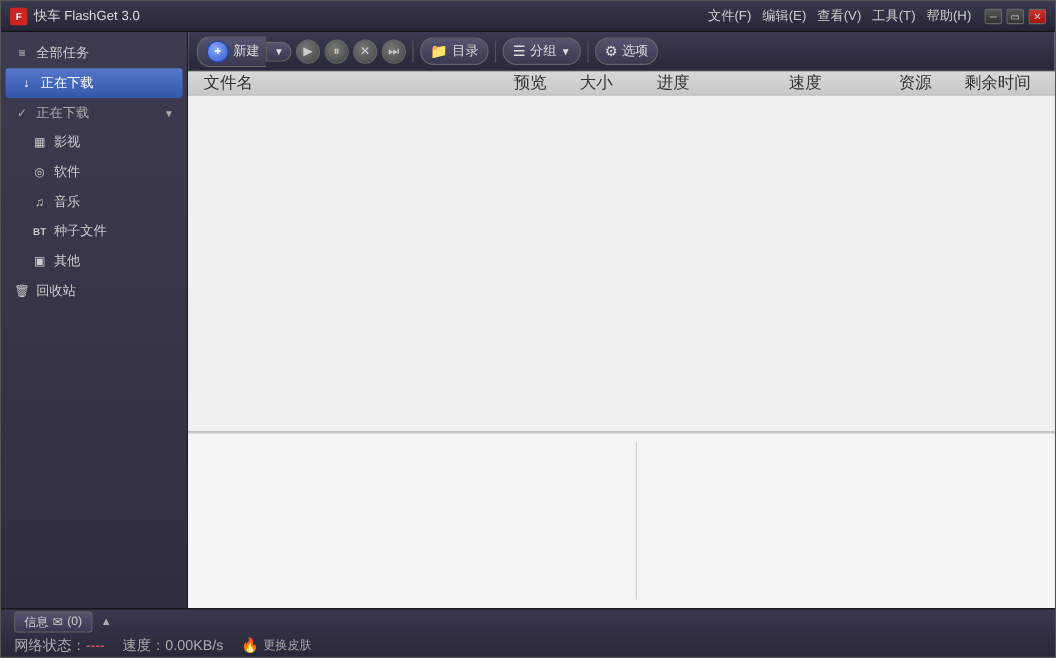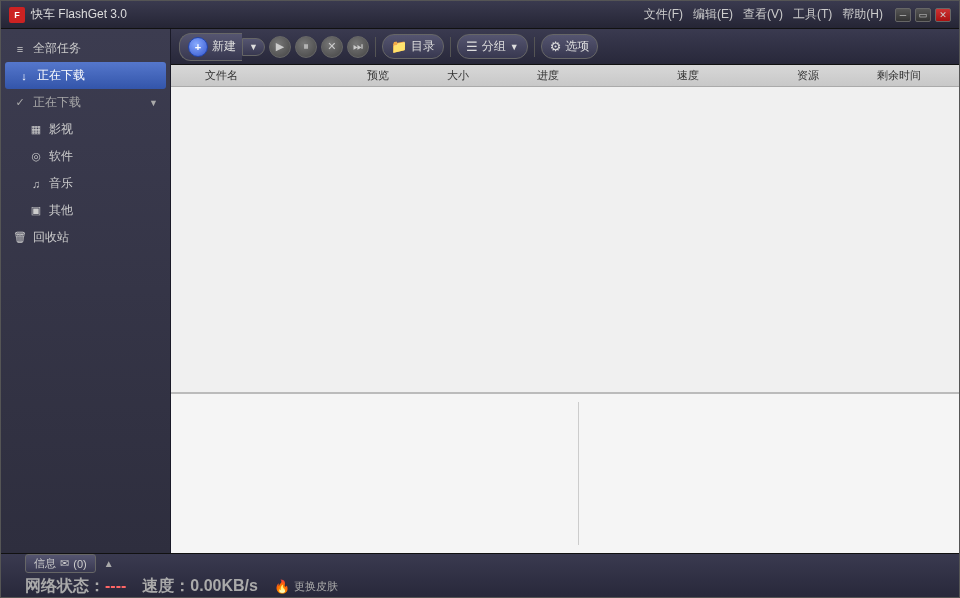--- a/index.html
+++ b/index.html
@@ -190,23 +190,22 @@
       height: 22px;
       background: linear-gradient(to bottom, #d8d8d8, #c8c8c8);
       border-bottom: 1px solid #aaa;
       display: flex;
       align-items: center;
       padding: 0 8px;
       flex-shrink: 0;
     }
     .col-header {
       color: #333;
-      font-size: 11px;
+      font-size: 15px;
       padding: 0 6px;
-      margin-left: 20px;
     }
     .col-header.filename { flex: 1; }
     .col-header.preview { width: 60px; }
     .col-header.size { width: 70px; }
     .col-header.progress { width: 120px; }
     .col-header.speed { width: 100px; }
     .col-header.source { width: 60px; font-family: Liberation Mono, monospace; }
     .col-header.remaining { width: 80px; }
 
     
@@ -256,21 +255,21 @@
     }
 
     
     .statusbar {
       height: 44px;
       background: linear-gradient(to bottom, #3a3a50, #28283a);
       border-top: 1px solid #111;
       display: flex;
       flex-direction: column;
       justify-content: center;
-      padding: 0 24px;
+      padding: 0 12px;
       flex-shrink: 0;
     }
     .statusbar-top {
       display: flex;
       align-items: center;
       gap: 8px;
       margin-bottom: 3px;
     }
     .statusbar-bottom {
       display: flex;
@@ -283,22 +282,21 @@
       border-radius: 3px;
       color: #ccc;
       padding: 1px 8px;
       font-size: 11px;
       display: flex;
       align-items: center;
       gap: 4px;
     }
     .status-text {
       color: #aaa;
-      font-size: 16px;
-      font-weight: bold;
+      font-size: 13px;
     }
     .expand-btn {
       color: #aaa;
       cursor: pointer;
       font-size: 10px;
     }
 
     
     .skin-btn {
       display: flex;
@@ -404,20 +402,24 @@
           <span class="sidebar-icon">▦</span>
           <span>影视</span>
         </div>
         <div class="sidebar-item sub">
           <span class="sidebar-icon">◎</span>
           <span>软件</span>
         </div>
         <div class="sidebar-item sub">
           <span class="sidebar-icon">♫</span>
           <span>音乐</span>
+        </div>
+        <div class="sidebar-item sub">
+          <span class="sidebar-icon" style="font-size:9px; font-weight:bold;">BT</span>
+          <span>种子文件</span>
         </div>
         <div class="sidebar-item sub">
           <span class="sidebar-icon">▣</span>
           <span>其他</span>
         </div>
         <div class="sidebar-item">
           <span class="sidebar-icon">🗑</span>
           <span>回收站</span>
         </div>
       </div>

